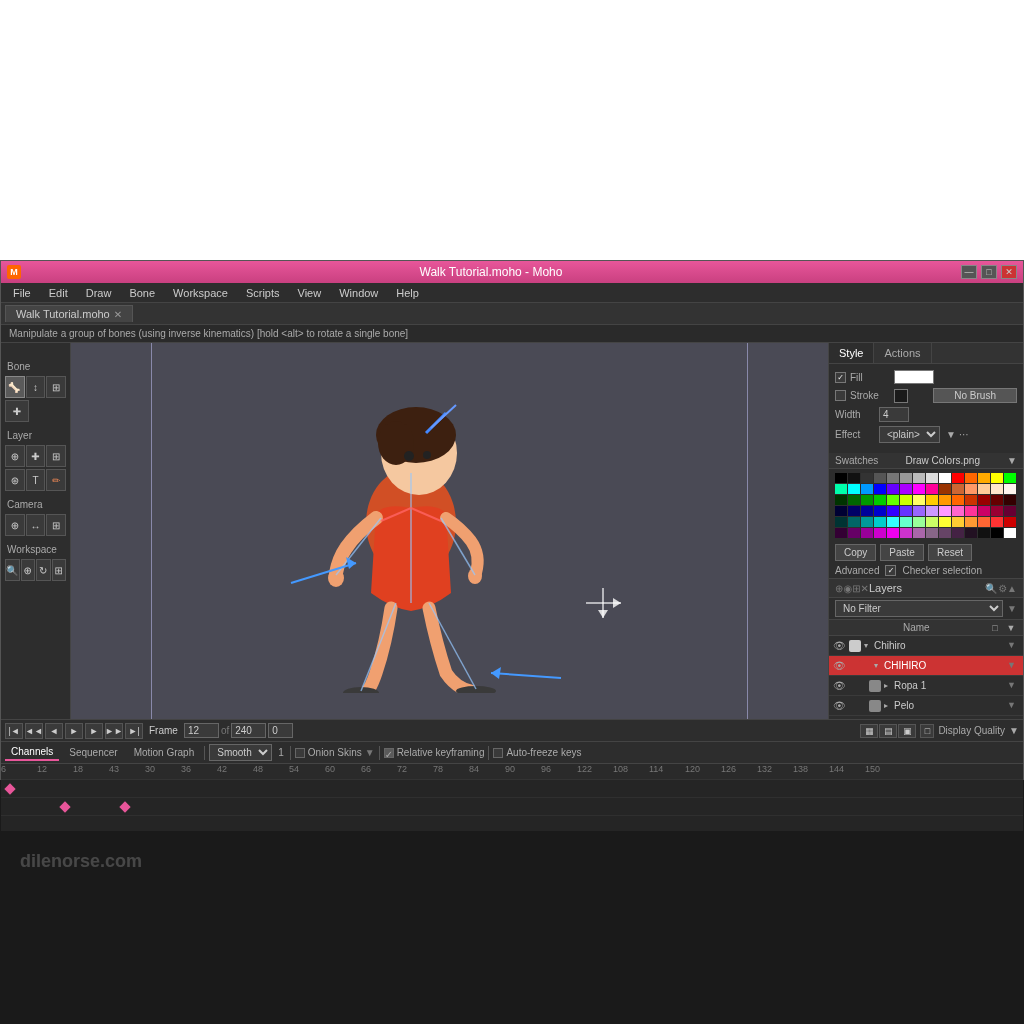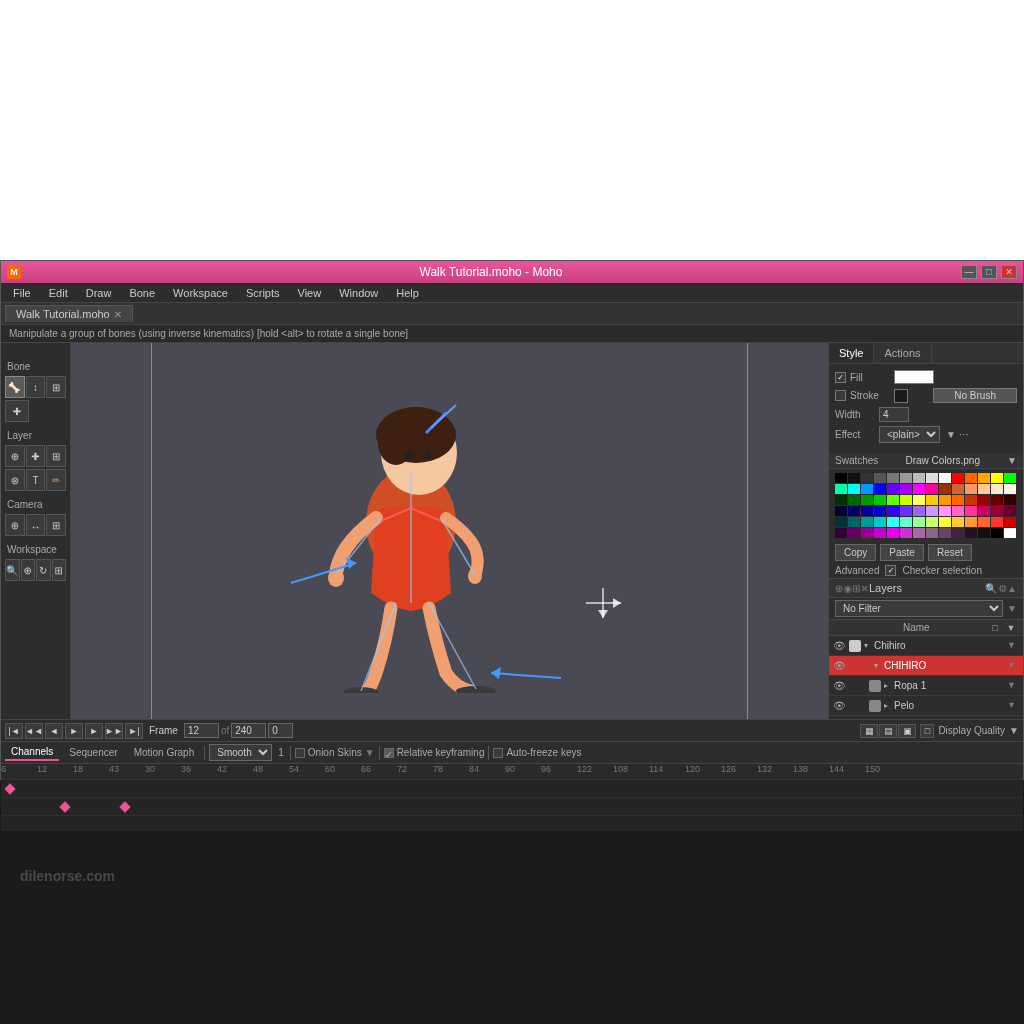--- a/index.html
+++ b/index.html
@@ -965,15 +965,15 @@
         <div class="tl-track">
           <div class="tl-keyframe" style="left:60px;"></div>
           <div class="tl-keyframe" style="left:120px;"></div>
         </div>
       </div>
     </div>
   </div>
 
 </div>
 
-<div style="position:absolute;bottom:140px;left:20px;color:rgba(255,255,255,0.2);font-size:14px;font-weight:bold;">
+<div style="position:absolute;bottom:152px;left:20px;color:rgba(255,255,255,0.2);font-size:18px;font-weight:bold;">
   dilenorse.com
 </div>
 
 </body></html>

